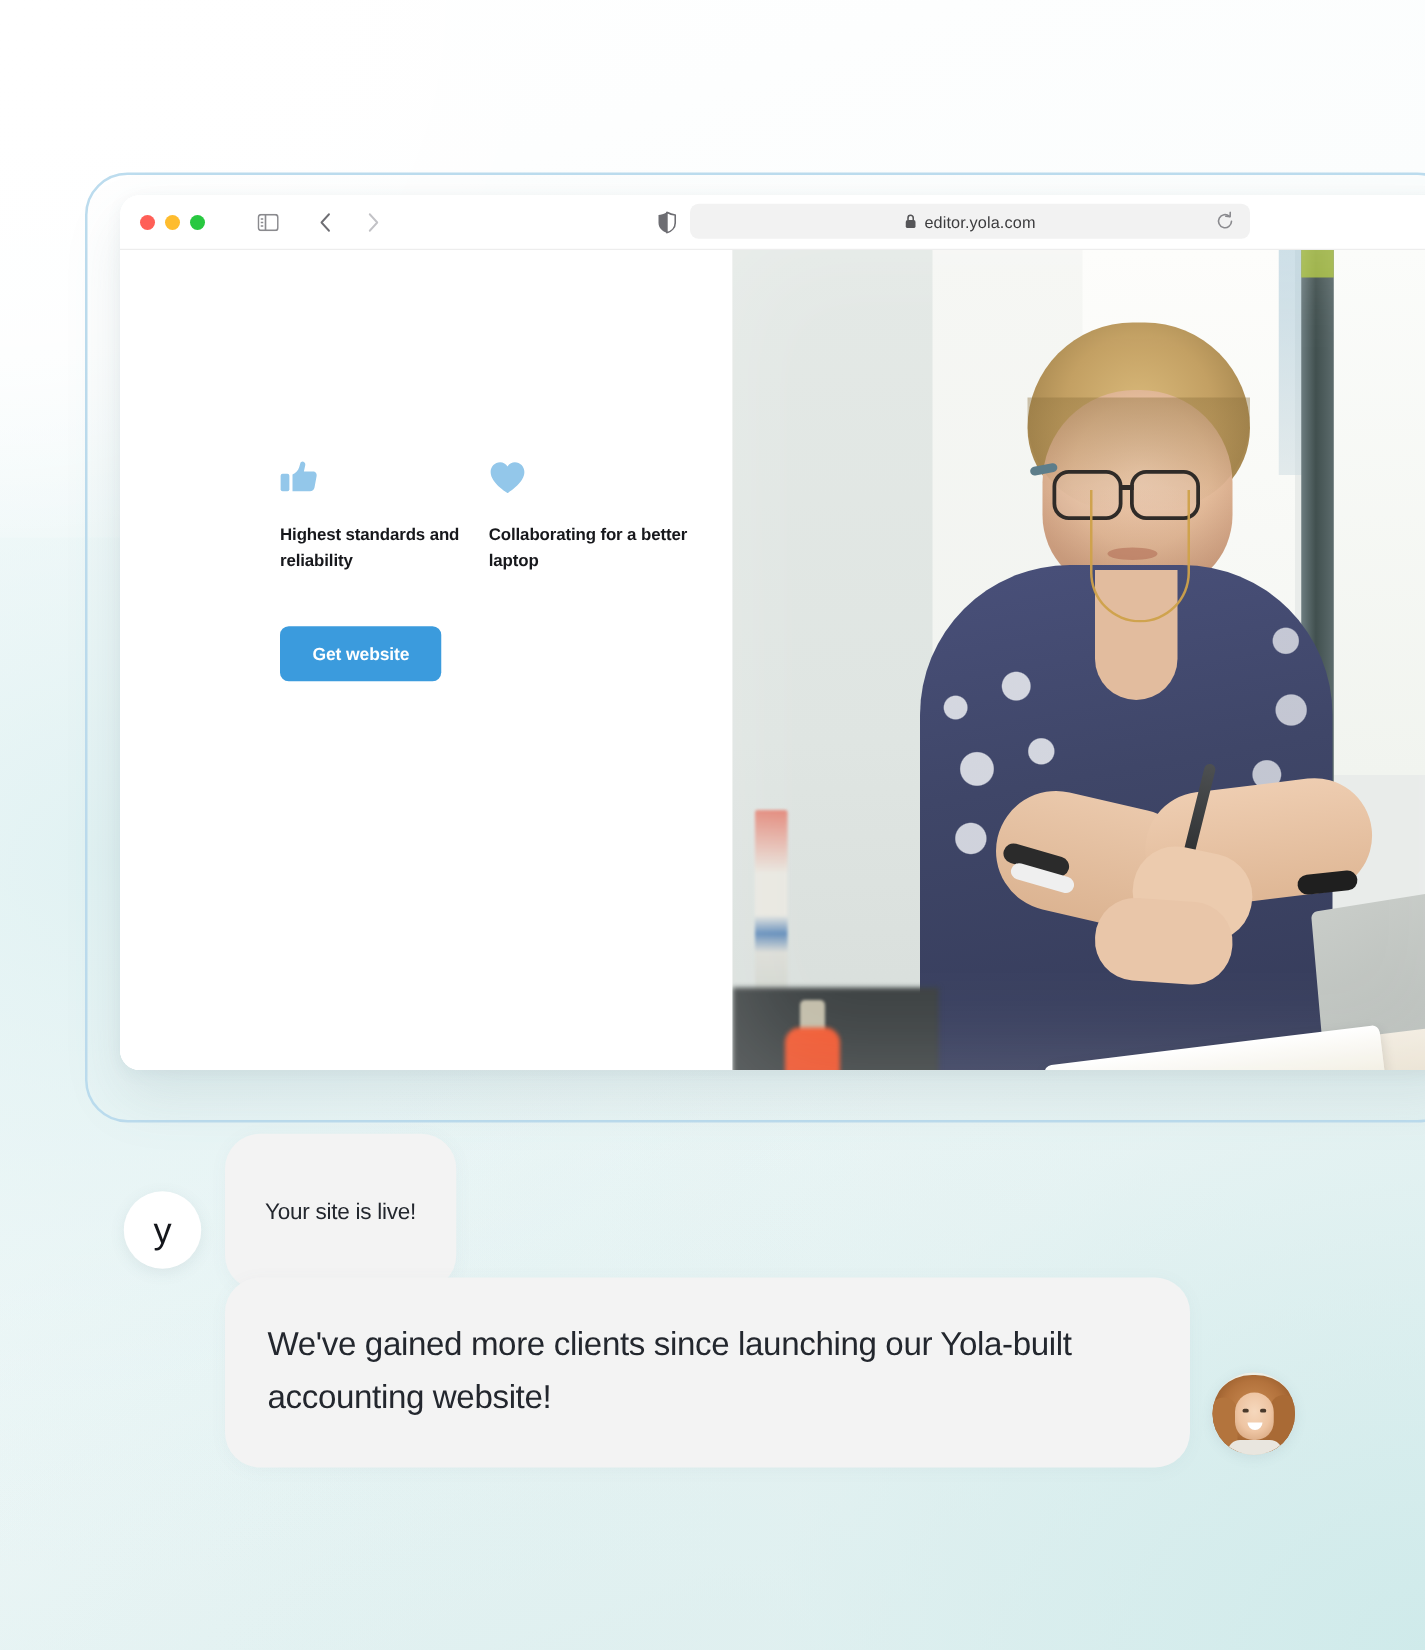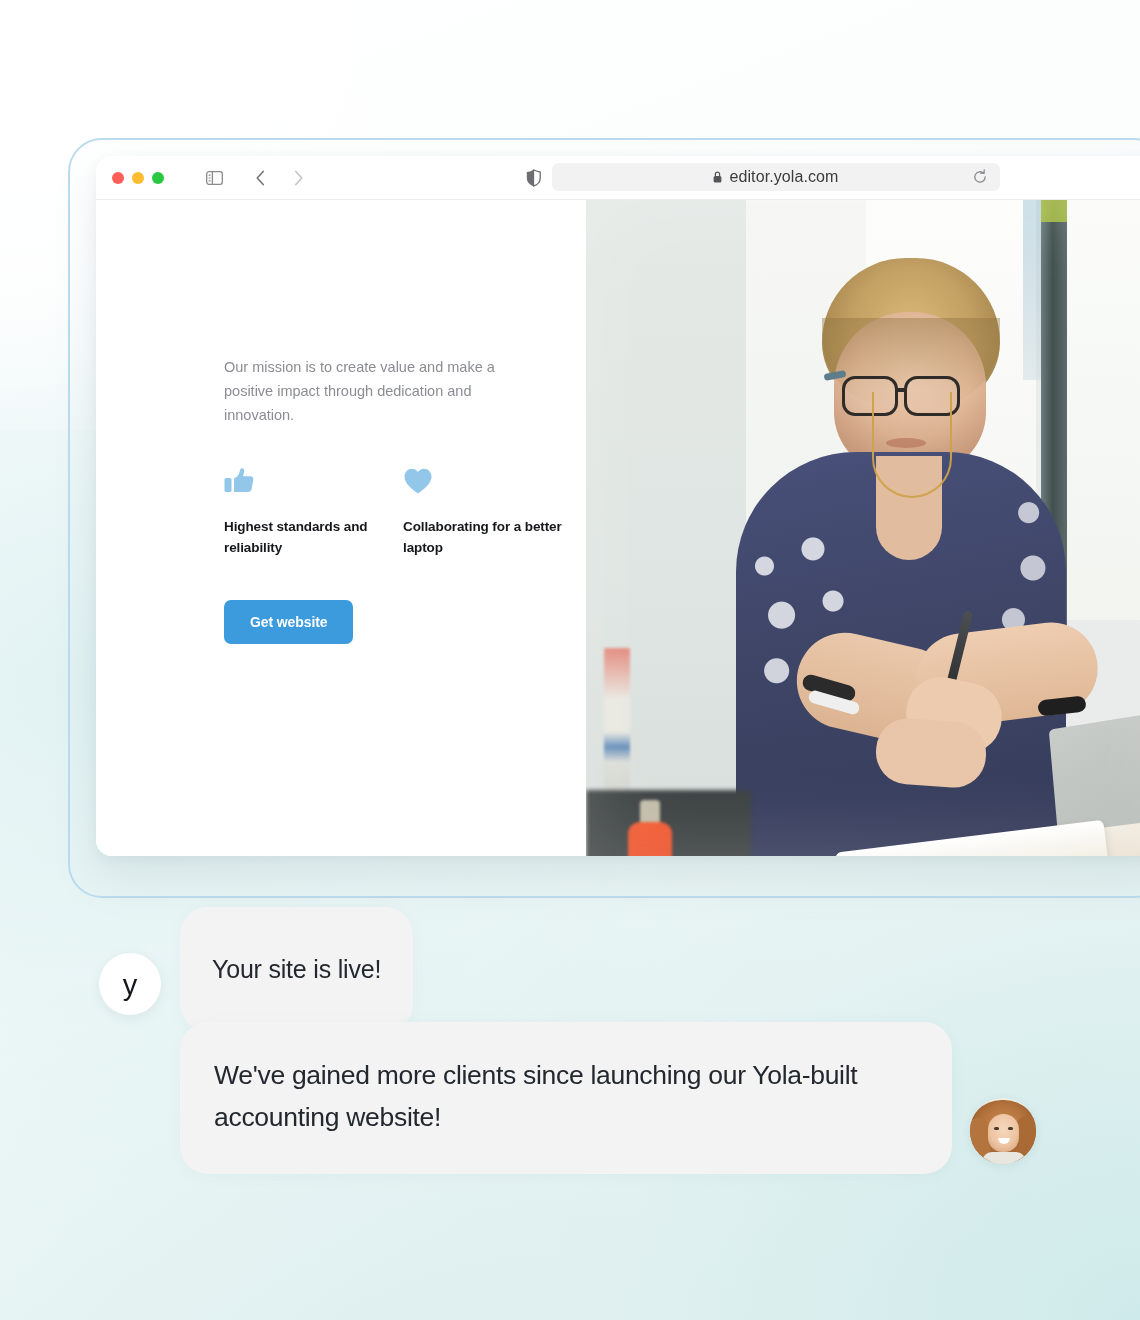--- a/index.html
+++ b/index.html
@@ -106,21 +106,21 @@
     width: 448px;
     height: 28px;
     background: #f2f2f2;
     border-radius: 7px;
     display: flex;
     align-items: center;
     justify-content: center;
     gap: 7px;
   }
   .url-text {
-    font-size: 16px;
+    font-size: 13px;
     color: #3c3c3e;
     letter-spacing: .1px;
   }
   .reload-btn {
     position: absolute;
     right: 12px;
     top: 50%;
     transform: translateY(-50%);
     width: 16px; height: 16px;
   }
@@ -148,21 +148,21 @@
   .hero-sub {
     margin-top: 27px;
     font-size: 14.5px;
     line-height: 24px;
     color: #8b8d92;
     max-width: 286px;
   }
   .features {
     margin-top: 40px;
     display: flex;
-    gap: 16px;
+    gap: 4px;
   }
   .feature { width: 163px; }
   .feature-icon { height: 30px; display: flex; align-items: flex-start; }
   .feature-label {
     margin-top: 19px;
     font-size: 13.5px;
     line-height: 21px;
     font-weight: 700;
     color: #17181c;
     letter-spacing: -0.1px;
@@ -331,21 +331,21 @@
     transform: translateY(2px);
   }
   .bubble {
     background: #f3f3f3;
     border-radius: 28px;
     color: #23272e;
   }
   .bubble-1 {
     margin-left: 19px;
     padding: 47px 32px;
-    font-size: 25px;
+    font-size: 18px;
     line-height: 31px;
     letter-spacing: -0.2px;
     box-shadow: 0 2px 14px rgba(90,120,130,.05);
   }
   .chat-row-2 {
     position: absolute;
     left: 180px;
     top: 1022px;
     right: 60px;
     display: flex;
@@ -445,21 +445,20 @@
           <path d="M13.2 8 A5.2 5.2 0 1 1 11.5 4.1" stroke="#8a8a8e" stroke-width="1.3" stroke-linecap="round"></path>
           <path d="M12.2 0.9 L12.1 4.4 L8.7 4.0" stroke="#8a8a8e" stroke-width="1.3" stroke-linecap="round" stroke-linejoin="round" fill="none"></path>
         </svg>
       </span>
     </div>
   </div>
 
   <div class="page">
 
     <div class="hero-left">
-      <p class="hero-sub">Our mission is to create value and make a positive impact through dedication and innovation.</p>
 
       <div class="features">
 
         <div class="feature">
           <div class="feature-icon">
             <svg width="31" height="30" viewBox="0 0 31 30">
               <rect x="0.5" y="11" width="7" height="14" rx="1.6" fill="#93c7ea"></rect>
               <path d="M10 25 L10 11.6 C12.6 10.6 14.6 8.3 15.4 5.6 L16.2 2.8 C16.6 1.3 18.3 0.8 19.4 1.8 C20.1 2.4 20.4 3.3 20.2 4.2 L19.1 9.2 L26.4 9.2 C28.3 9.2 29.7 10.9 29.3 12.7 L27.6 21.9 C27.3 23.7 25.8 25 24 25 Z" fill="#93c7ea"></path>
             </svg>
           </div>

